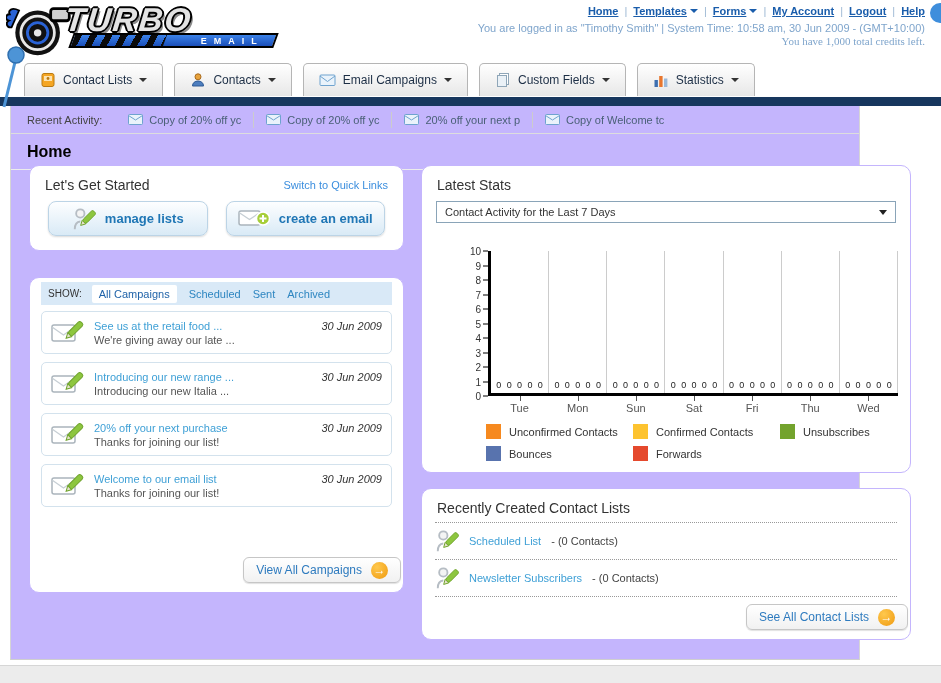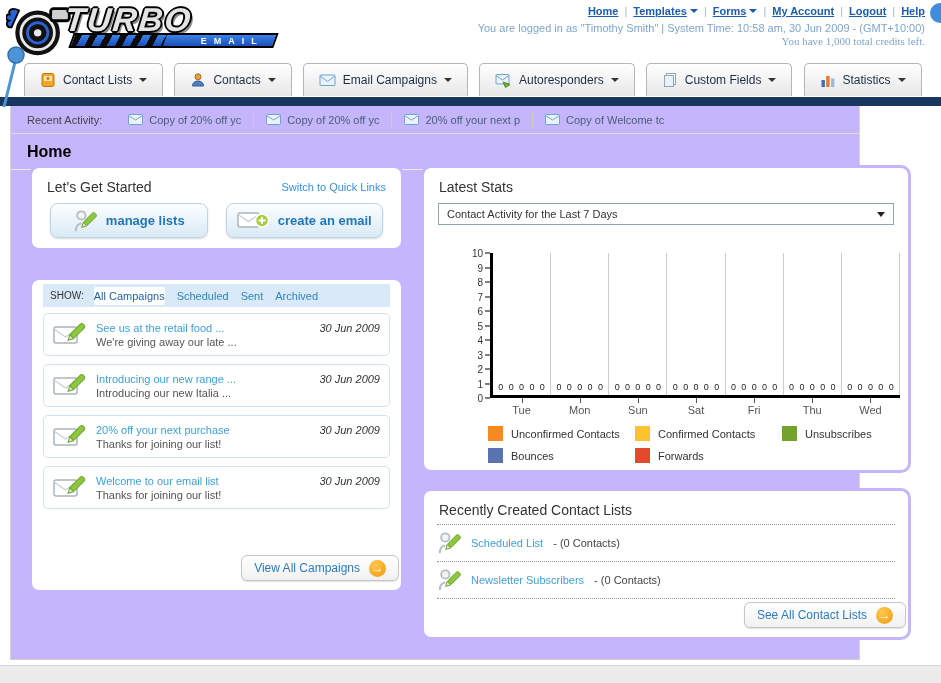--- a/index.html
+++ b/index.html
@@ -51,21 +51,21 @@
   
   .wrapper { position:absolute; top:106px; left:10px; width:850px; height:554px; background:#c4b5fd;
     border-left:1px solid #d5d5d5; border-right:1px solid #d5d5d5; border-bottom:1px solid #cfcfcf; }
   .activity-bar { height:28px; border-bottom:1px solid #ddd; display:flex; align-items:center; padding-left:16px; }
   .activity-label { color:#444; margin-right:14px; }
   .activity-item { display:inline-flex; align-items:center; gap:6px; padding:0 12px; color:#4a6077; cursor:pointer; border-right:1px solid #ccc; height:16px; }
   .activity-item:last-child { border-right:none; }
   .home-title { padding:9px 16px 8px; font-size:16px; font-weight:bold; color:#000; border-bottom:1px solid #ececec; }
 
   
-  .panel { position:absolute; background:#fff; border:3px solid #c4b5fd; border-radius:10px; }
+  .panel { position:absolute; background:#fff; border:1px solid #c4b5fd; border-radius:10px; }
   #get-started { left:18px; top:59px; width:375px; height:86px; }
   #campaigns  { left:18px; top:171px; width:375px; height:316px; }
   #stats      { left:410px; top:59px; width:490px; height:308px; }
   #lists      { left:410px; top:382px; width:490px; height:152px; }
   .panel-head { display:flex; align-items:center; justify-content:space-between; padding:11px 15px 6px; }
   .panel-title { font-size:14px; color:#333; }
   .small-link { font-size:11px; color:#3b8ede; cursor:pointer; }
 
   
   .gs-buttons { display:flex; gap:18px; padding:2px 18px 0; }
@@ -73,21 +73,21 @@
     flex:1; height:35px; border:1px solid #bcd4e6; border-radius:8px;
     background:linear-gradient(#fdfeff,#d9eaf6); box-shadow:0 1px 2px rgba(0,0,0,.15);
     display:flex; align-items:center; justify-content:center; gap:9px;
     color:#1f76b5; font-weight:bold; font-size:13px; cursor:pointer;
   }
 
   
   .show-bar { margin:4px 11px 6px; background:#d9e9f7; height:23px; display:flex; align-items:center; padding:0 7px; }
   .show-label { font-size:10px; color:#333; margin-right:4px; }
   .filter { margin-left:12px; color:#2e86c1; font-size:11px; cursor:pointer; }
-  .filter.active { background:#fff; border-radius:2px; padding:3px 0; margin-left:6px; color:#1f62a8; }
+  .filter.active { background:#fff; border-radius:2px; padding:3px 7px; margin-left:6px; color:#1f62a8; }
   .camp-item { margin:0 11px 8px; border:1px solid #d3e2ed; border-radius:5px; padding:5px 9px; display:flex; align-items:center; gap:9px; min-height:43px; background:#fff; }
   .camp-text { line-height:14px; }
   .camp-title { color:#3fa0d6; font-size:11px; cursor:pointer; display:block; }
   .camp-sub { color:#555; font-size:11px; }
   .camp-date { margin-left:auto; color:#333; white-space:nowrap; align-self:flex-start; padding-top:3px;font-style:italic; }
   .pill-btn {
     position:absolute; right:2px; bottom:9px; height:26px; padding:0 12px;
     border:1px solid #c6c6c6; border-radius:6px; background:linear-gradient(#ffffff,#f1f1f1);
     box-shadow:0 1px 1px rgba(0,0,0,.12); display:inline-flex; align-items:center; gap:9px;
     color:#2e7bbf; font-size:12px; cursor:pointer;
@@ -186,29 +186,20 @@
     </svg>
     <span>Contacts</span>
     <span class="caret"></span>
   </div>
   <div class="tab">
     <svg width="17" height="14" viewBox="0 0 17 14">
       <rect x="1" y="2" width="15" height="10.5" rx="1" fill="#eaf3fb" stroke="#6fa3cf"></rect>
       <path d="M1 3l7.5 5.5L16 3" fill="none" stroke="#6fa3cf"></path>
     </svg>
     <span>Email Campaigns</span>
-    <span class="caret"></span>
-  </div>
-  <div class="tab">
-    <svg width="17" height="15" viewBox="0 0 17 15">
-      <rect x="1" y="1.5" width="13" height="9.5" rx="1" fill="#eaf3fb" stroke="#6fa3cf"></rect>
-      <path d="M1 2.5l6.5 4.5L14 2.5" fill="none" stroke="#6fa3cf"></path>
-      <path d="M8 9l7 2.5-4.5 3z" fill="#6cb52d" stroke="#4d8c1c"></path>
-    </svg>
-    <span>Autoresponders</span>
     <span class="caret"></span>
   </div>
   <div class="tab">
     <svg width="16" height="16" viewBox="0 0 16 16">
       <rect x="4.5" y="1.5" width="9" height="11" fill="#fff" stroke="#8fa6b8"></rect>
       <rect x="2.5" y="3.5" width="9" height="11" fill="#eaf1f7" stroke="#8fa6b8"></rect>
     </svg>
     <span>Custom Fields</span>
     <span class="caret"></span>
   </div>

